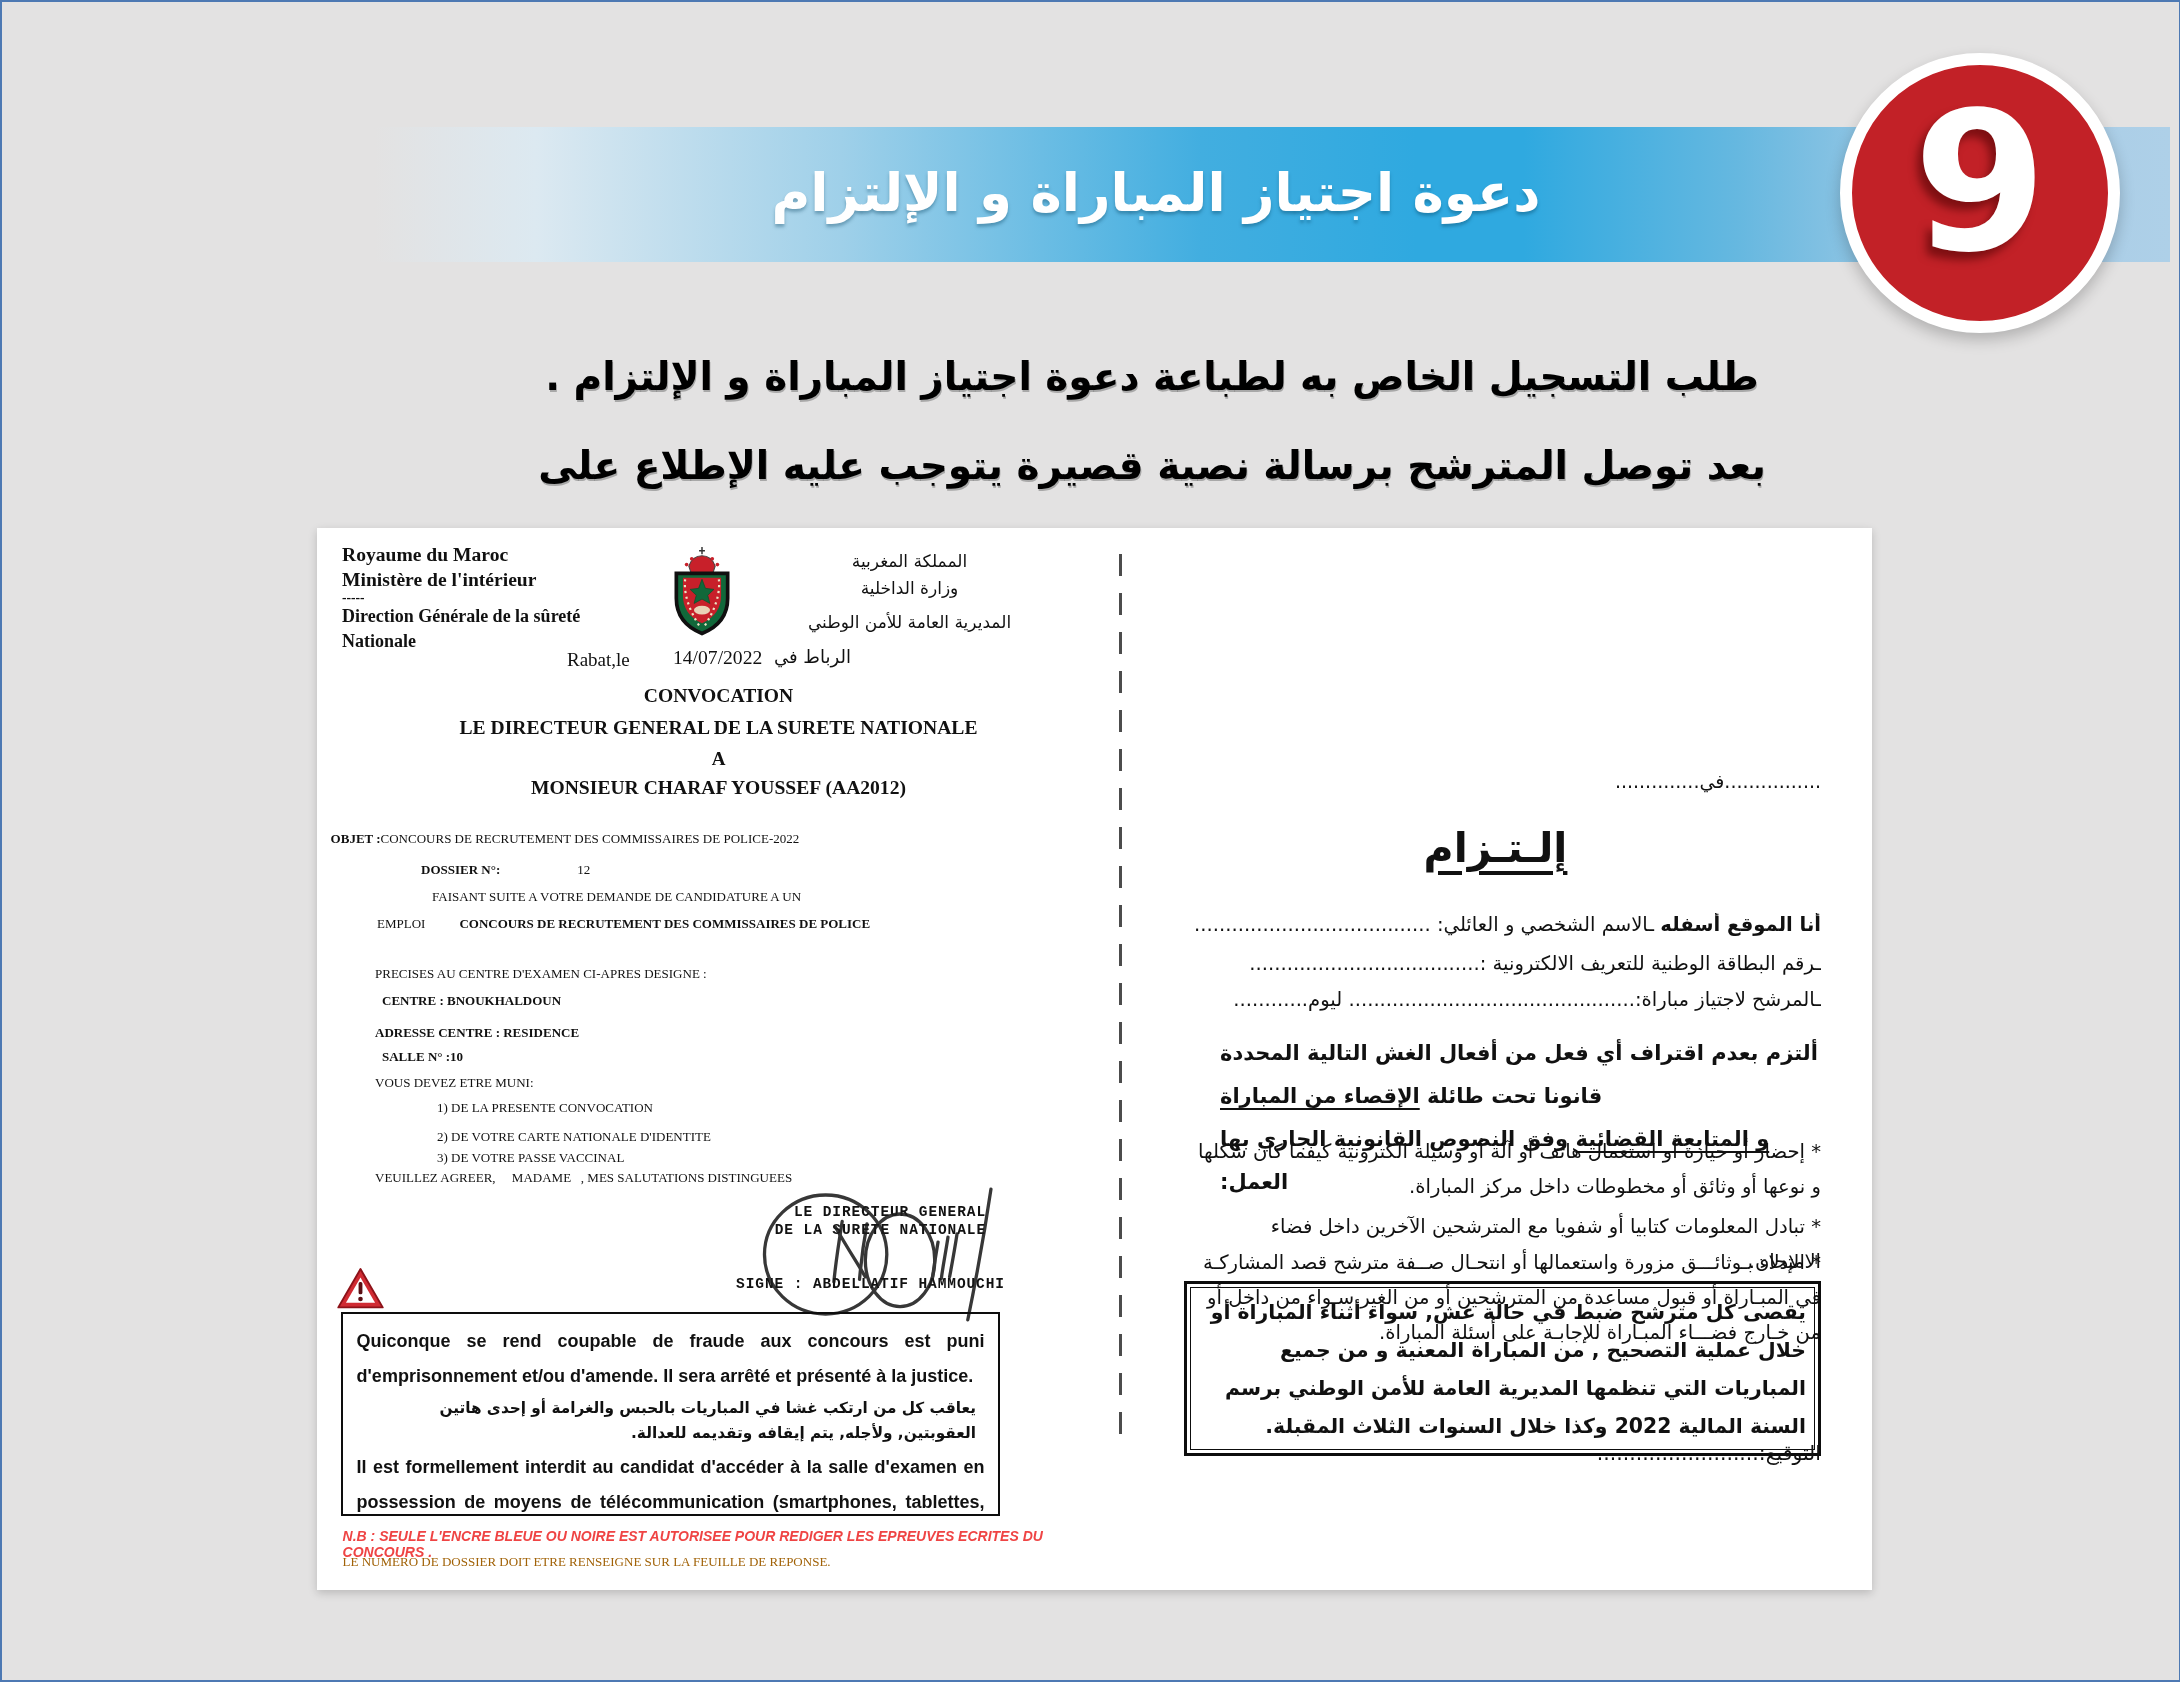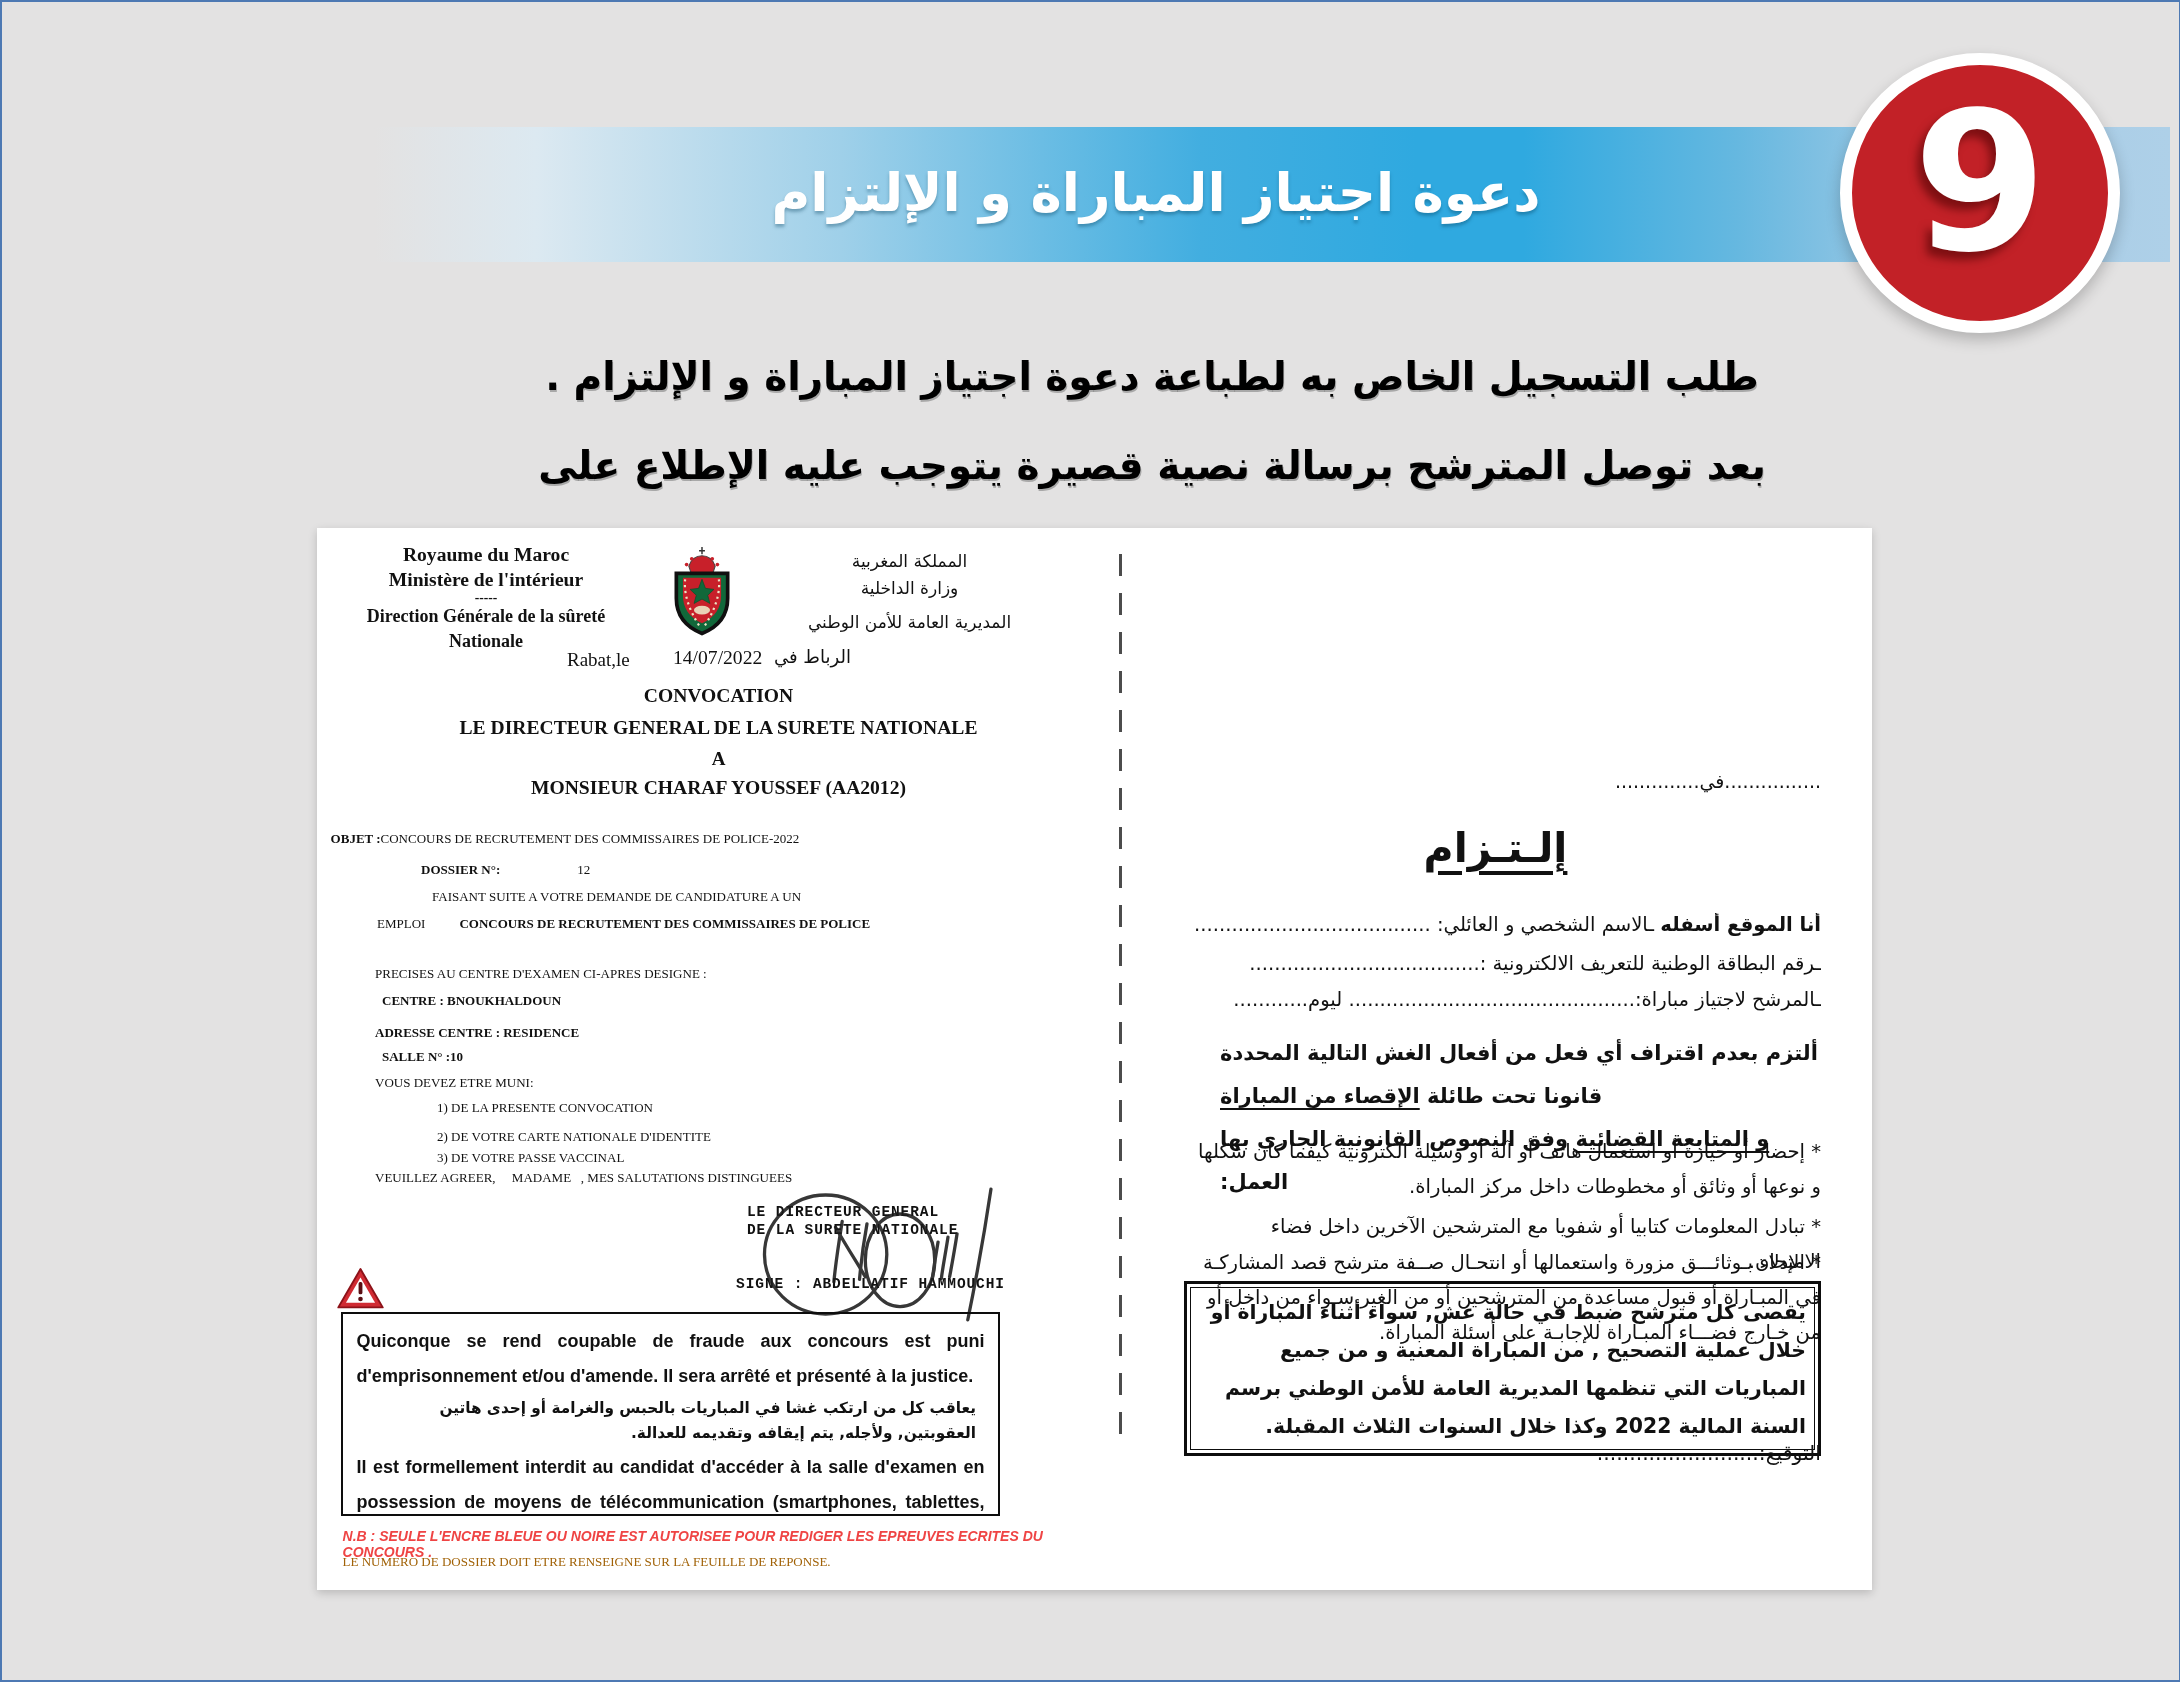--- a/index.html
+++ b/index.html
@@ -110,21 +110,21 @@
 
   <div class="subtitle">
     <div>طلب التسجيل الخاص به لطباعة دعوة اجتياز المباراة و الإلتزام   .</div>
     <div>بعد توصل المترشح برسالة نصية قصيرة يتوجب عليه الإطلاع على</div>
   </div>
 
   <div class="doc">
 
     <div class="divider"></div>
 
-    <div class="abs serif fr-head" style="left:19px; top:13.6px; width:300px; text-align:center;">
+    <div class="abs serif fr-head" style="left:25px; top:13.6px; width:300px; ">
       <div>Royaume du Maroc</div>
       <div>Ministère de l'intérieur</div>
       <div style="font-size:13.6px; line-height:12px;">-----</div>
       <div style="font-size:18px;">Direction Générale de la sûreté Nationale</div>
     </div>
 
     <svg class="abs" style="left:352px; top:17px;" width="66" height="92" viewBox="0 0 90 124">
       <path d="M45 2 v10 M41 7 h8" stroke="#333" stroke-width="2" fill="none"></path>
       <path d="M27 28 q5 -14 18 -14 q13 0 18 14 l-3 9 h-30 z" fill="#c8202a" stroke="#444" stroke-width="1.5"></path>
       <circle cx="24" cy="26" r="2.5" fill="#c8202a"></circle>
@@ -161,21 +161,21 @@
     <div class="abs serif bodyline" style="left:58px; top:438px;">PRECISES AU CENTRE D'EXAMEN CI-APRES DESIGNE :</div>
     <div class="abs serif bodyline b" style="left:65px; top:465px;">CENTRE : BNOUKHALDOUN</div>
     <div class="abs serif bodyline b" style="left:58px; top:497px;">ADRESSE CENTRE : RESIDENCE</div>
     <div class="abs serif bodyline b" style="left:65px; top:521px;">SALLE N° :10</div>
     <div class="abs serif bodyline" style="left:58px; top:547px;">VOUS DEVEZ ETRE MUNI:</div>
     <div class="abs serif bodyline" style="left:120px; top:572px;">1) DE LA PRESENTE CONVOCATION</div>
     <div class="abs serif bodyline" style="left:120px; top:601px;">2) DE VOTRE CARTE NATIONALE D'IDENTITE</div>
     <div class="abs serif bodyline" style="left:120px; top:622px;">3) DE VOTRE PASSE VACCINAL</div>
     <div class="abs serif bodyline" style="left:58px; top:642px;">VEUILLEZ AGREER,     MADAME   , MES SALUTATIONS DISTINGUEES</div>
 
-    <div class="abs sigline" style="left:430px; top:675px; width:239px; text-align:left; line-height:18px;">
+    <div class="abs sigline" style="left:430px; top:675px; width:239px; text-align:right; line-height:18px;">
       <div>LE DIRECTEUR GENERAL</div>
       <div>DE LA SURETE NATIONALE</div>
     </div>
     <div class="abs sigline" style="left:400px; top:748px; width:307px; text-align:center;">SIGNE : ABDELLATIF HAMMOUCHI</div>
     <svg class="abs" style="left:426px; top:656px;" width="281" height="141" viewBox="0 0 340 170">
       <g stroke="#1c1c1c" stroke-width="4" fill="none" opacity="0.88" stroke-linecap="round">
         <ellipse cx="100" cy="85" rx="74" ry="72"></ellipse>
         <ellipse cx="190" cy="92" rx="42" ry="56"></ellipse>
         <path d="M120 45 C116 70 112 95 110 118"></path>
         <path d="M112 52 C125 75 138 95 148 112"></path>

